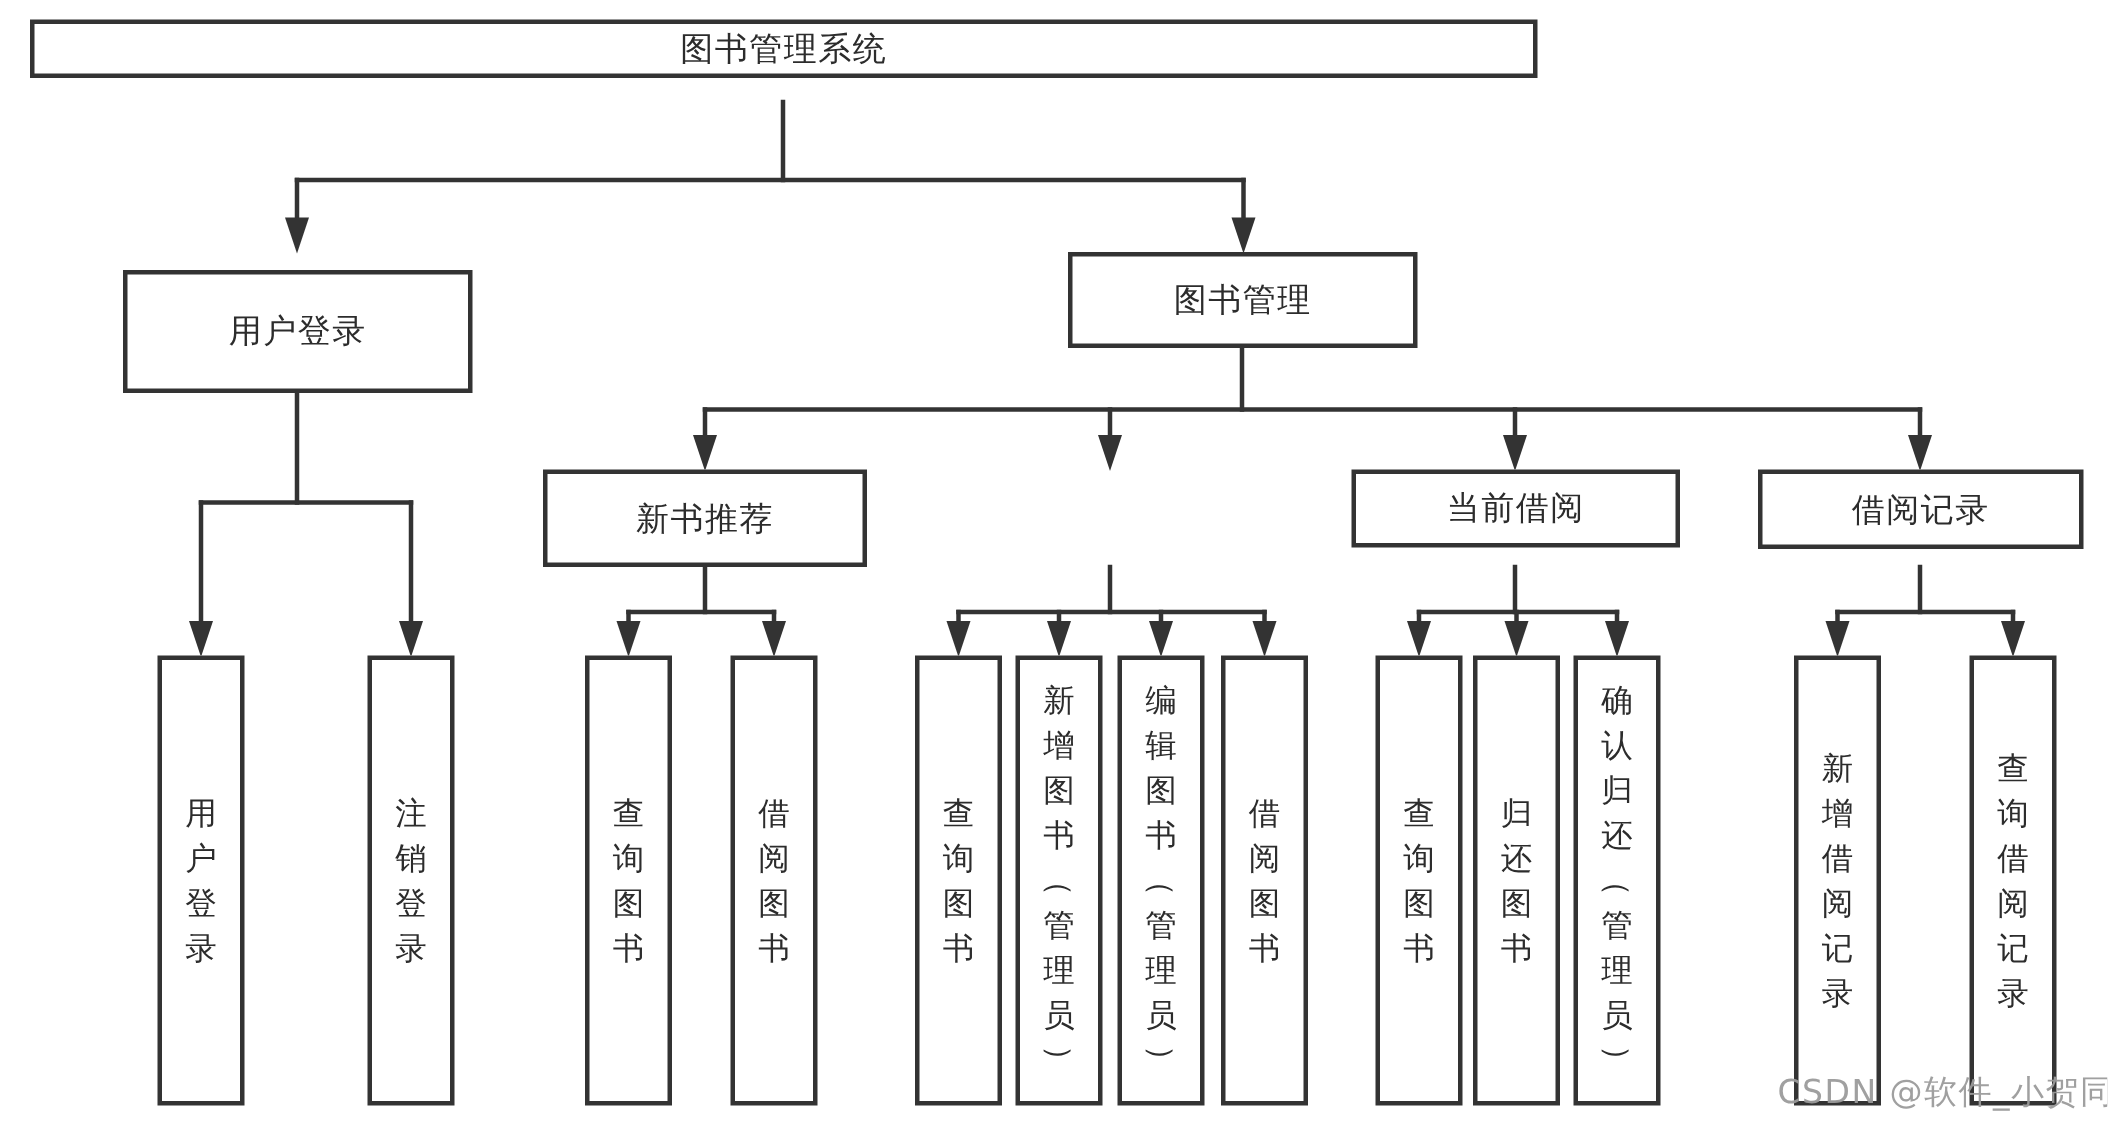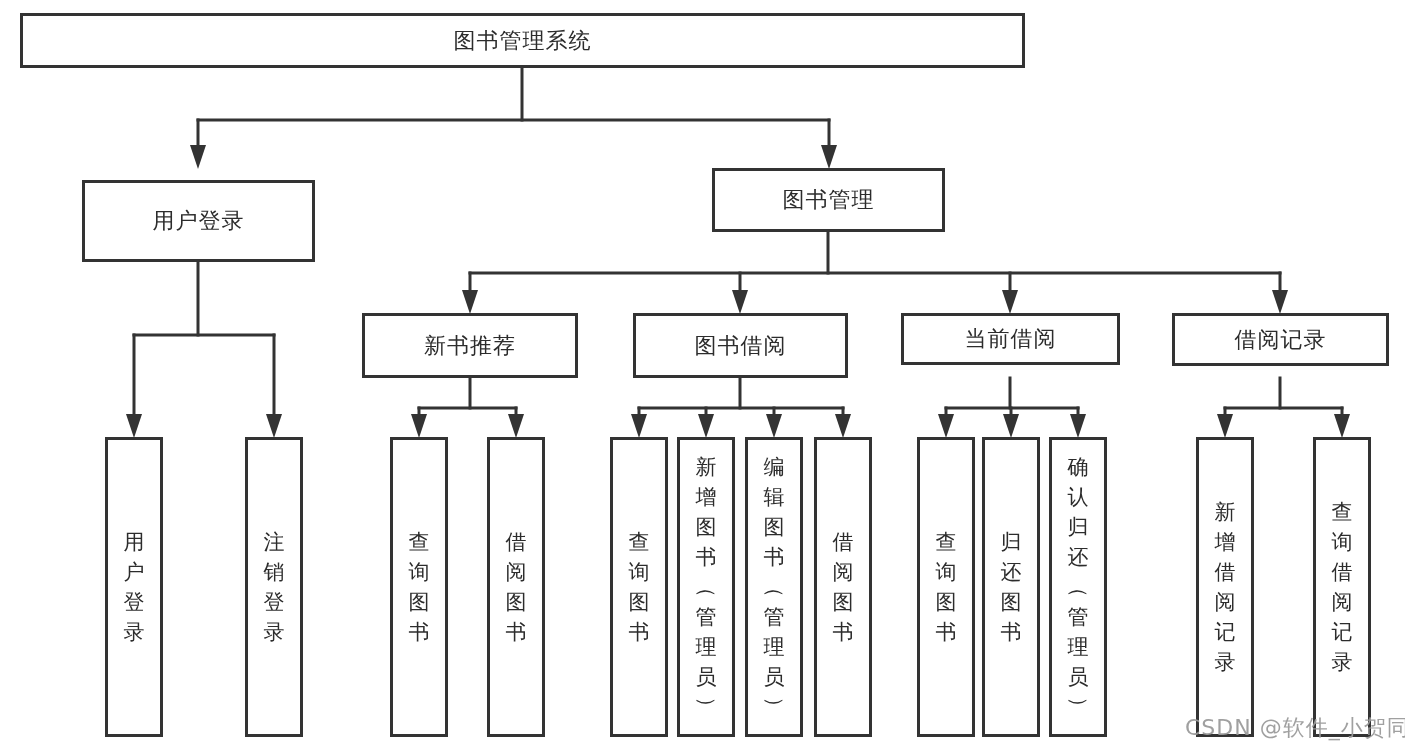--- a/index.html
+++ b/index.html
@@ -126,27 +126,26 @@
     <g>
       <path d="M1280,378 V408"></path>
       <path d="M1225,408 H1342"></path>
       <path d="M1225,408 V416"></path>
         <polygon points="1217,414 1233,414 1225,438"></polygon>
       <path d="M1342,408 V416"></path>
         <polygon points="1334,414 1350,414 1342,438"></polygon>
     </g>
   </svg>
 
-  <div class="hbox" style="left:20px;top:13px;width:1005px;height:55px">图书管理系统</div>
+  <div class="hbox" style="left:20px;top:13px;width:1005px;height:39px">图书管理系统</div>
 
   <div class="hbox" style="left:82px;top:180px;width:233px;height:82px">用户登录</div>
   <div class="hbox" style="left:362px;top:313px;width:216px;height:65px">新书推荐</div>
 
   <div class="hbox" style="left:712px;top:168px;width:233px;height:64px">图书管理</div>
-  <div class="hbox" style="left:633px;top:313px;width:215px;height:65px">图书借阅</div>
   <div class="hbox" style="left:901px;top:313px;width:219px;height:52px">当前借阅</div>
   <div class="hbox" style="left:1172px;top:313px;width:217px;height:53px">借阅记录</div>
 
   <div class="vbox" style="left:105px">
       <span>用</span>
       <span>户</span>
       <span>登</span>
       <span>录</span>
     </div>
   <div class="vbox" style="left:245px">

